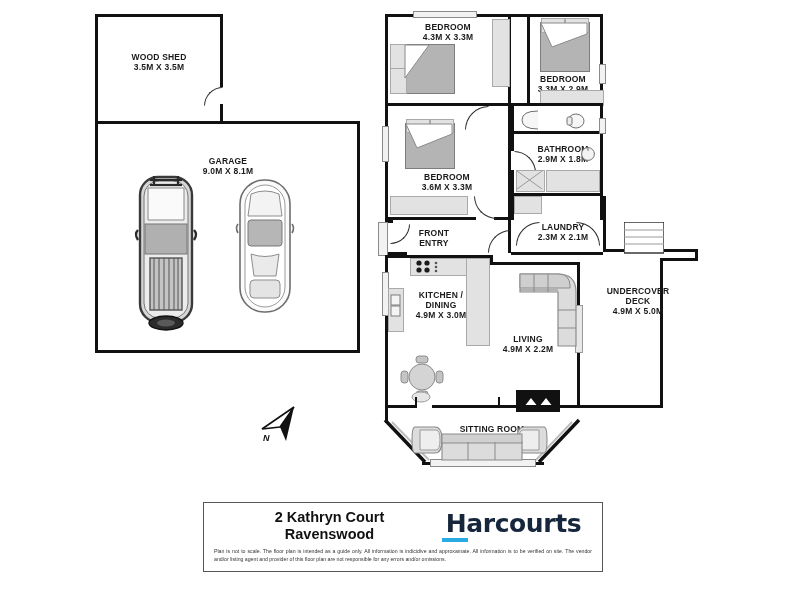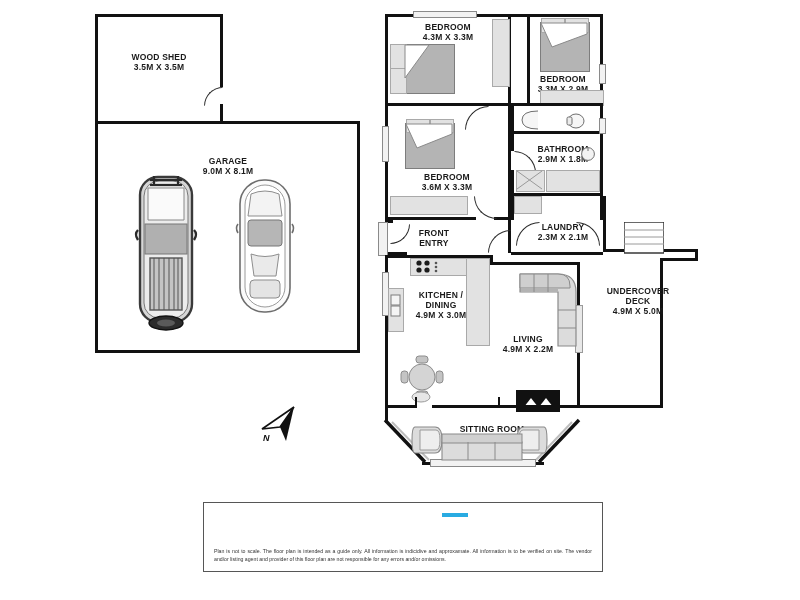--- a/index.html
+++ b/index.html
@@ -353,19 +353,22 @@
 
   <div id="compass">
     <svg width="46" height="40" viewBox="0 0 46 40">
       <path d="M36 2 L28 36 L22 22 Z" fill="#111"></path>
       <path d="M36 2 L22 22 L4 24 Z" fill="#ffffff" stroke="#111" stroke-width="1.6"></path>
     </svg>
     <div class="n">N</div>
   </div>
 
   <div id="titleblock">
+    <div id="addr">2 Kathryn Court
+Ravenswood</div>
     <div id="logo">
+      <div class="word">Harcourts</div>
       <div class="ul"></div>
     </div>
     <div id="disc">Plan is not to scale. The floor plan is intended as a guide only. All information is indicidive and approxamate. All information is to be verified on site. The vendor and/or listing agent and provider of this floor plan are not responsible for any errors and/or omissions.</div>
   </div>
 
 </div>
 
 </body></html>

